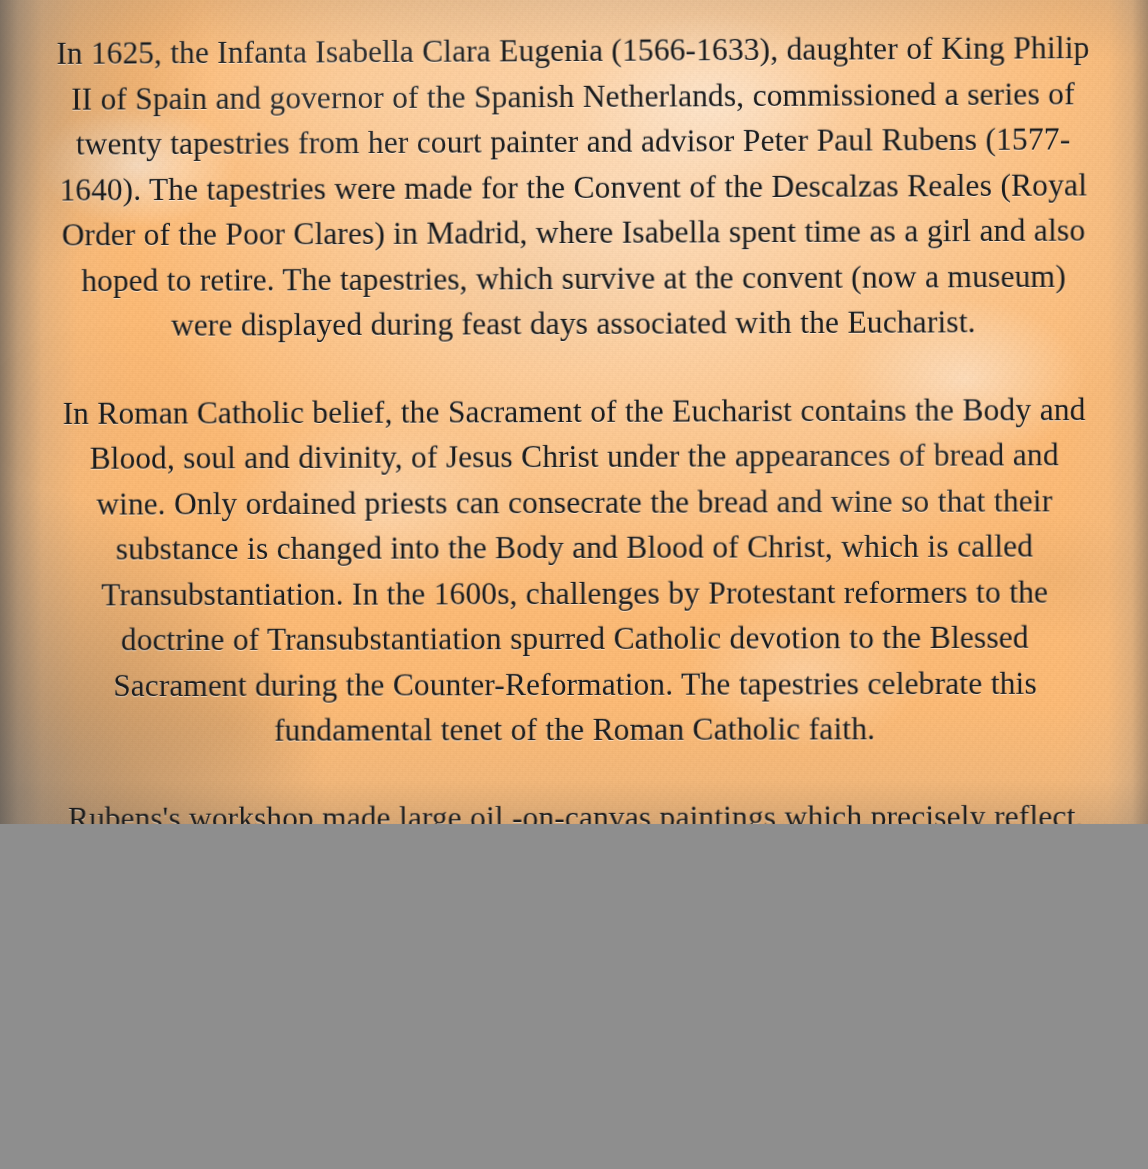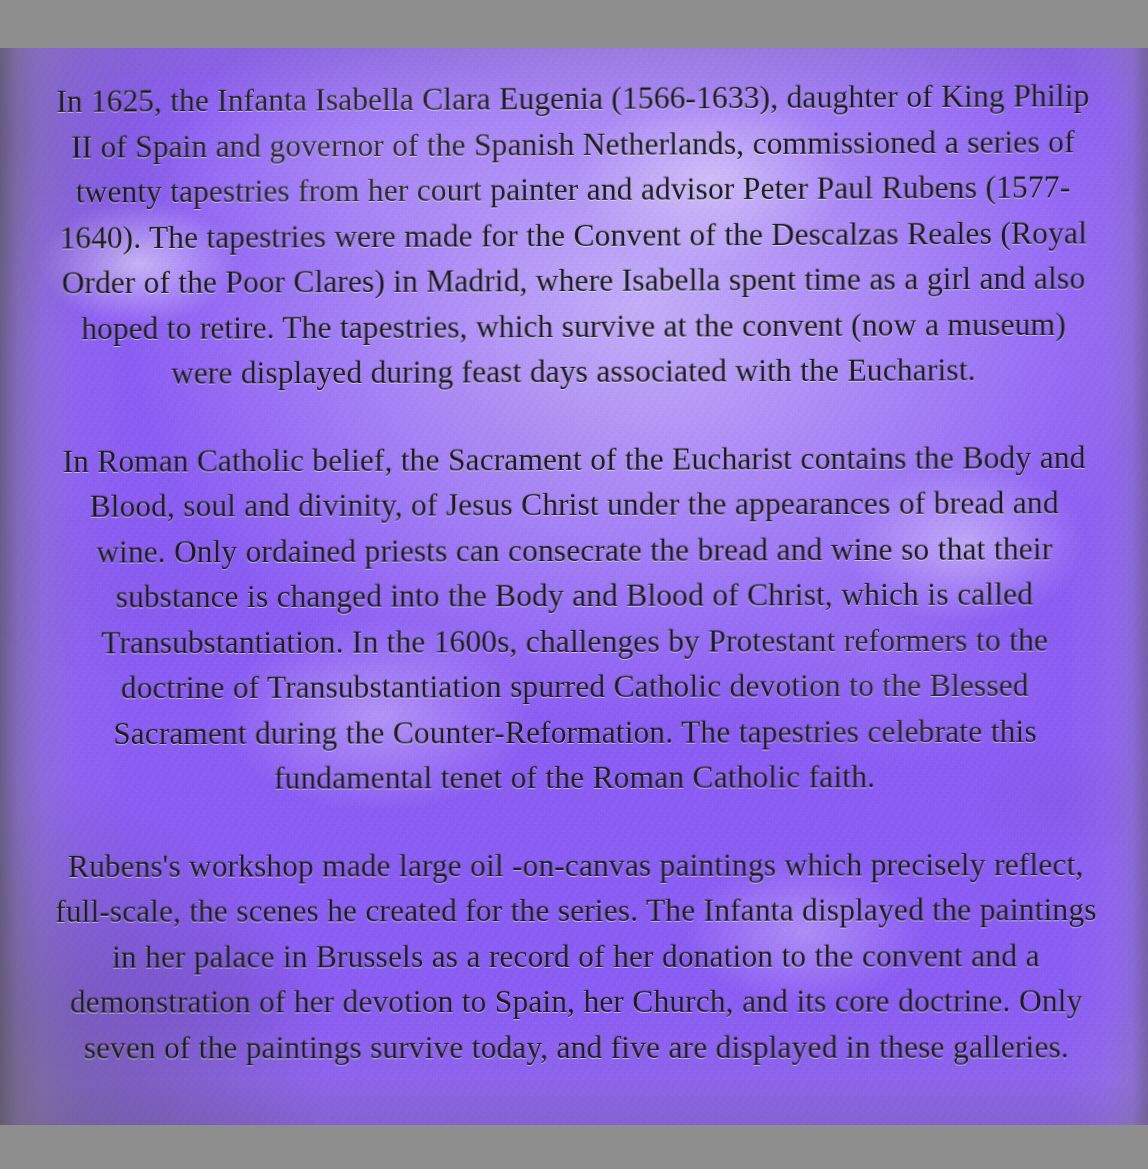--- a/index.html
+++ b/index.html
@@ -5,25 +5,24 @@
 <style>
   html, body {
     margin: 0;
     padding: 0;
     background: #8e8e8e;
   }
 
   #panel {
     position: relative;
     width: 1148px;
-    height: 1077px;
+    height: 824px;
     overflow: hidden;
-    background-color: #8b5cf6;
+    background-color: #fdba74;
     font-family: "Liberation Serif", "DejaVu Serif", serif;
-    margin-top: 48px;
   }
 
   
   .tex {
     position: absolute;
     inset: 0;
     pointer-events: none;
   }
   .tex-a {
     background-image:

